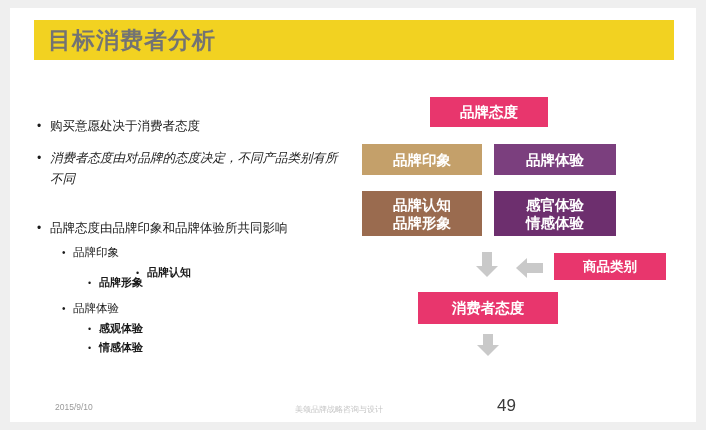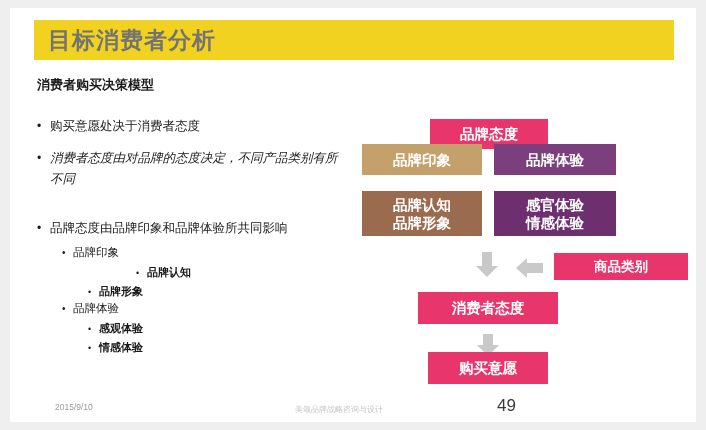--- a/index.html
+++ b/index.html
@@ -171,55 +171,54 @@
 <div id="slide">
 
   <div id="frame-top"></div>
   <div id="frame-bottom"></div>
   <div id="frame-left"></div>
   <div id="frame-right"></div>
 
   <div id="title-bar"></div>
   <div id="title-text">目标消费者分析</div>
 
-  <div id="subtitle">消费者购买决策模型</div>
 
   <div class="bullet1" style="top:116px;">
     <span class="dot">•</span><span class="txt">购买意愿处决于消费者态度</span>
   </div>
 
   <div class="bullet1" style="top:148px;font-style:italic;">
     <span class="dot">•</span><span class="txt">消费者态度由对品牌的态度决定，不同产品类别有所不同</span>
   </div>
 
   <div class="bullet1" style="top:218px;">
     <span class="dot">•</span><span class="txt">品牌态度由品牌印象和品牌体验所共同影响</span>
   </div>
 
   <div class="bullet2" style="left:62px; top:243px;">
     <span class="dot">•</span><span>品牌印象</span>
   </div>
   <div class="bullet3" style="left:88px; top:263px;margin-left:48px;">
     <span class="dot">•</span><span>品牌认知</span>
   </div>
-  <div class="bullet3" style="left:88px; top:282px;">
+  <div class="bullet3" style="left:88px; top:273px;">
     <span class="dot">•</span><span>品牌形象</span>
   </div>
 
   <div class="bullet2" style="left:62px; top:299px;">
     <span class="dot">•</span><span>品牌体验</span>
   </div>
   <div class="bullet3" style="left:88px; top:319px;">
     <span class="dot">•</span><span>感观体验</span>
   </div>
   <div class="bullet3" style="left:88px; top:338px;">
     <span class="dot">•</span><span>情感体验</span>
   </div>
 
-  <div class="dbox" style="left:430px; top:119px; width:118px; height:30px; background:#e8366d;">
+  <div class="dbox" style="left:430px; top:97px; width:118px; height:30px; background:#e8366d;">
     <span class="inner">品牌态度</span>
   </div>
 
   <div class="dbox" style="left:362px; top:144px; width:120px; height:31px; background:#c4a06a;">
     <span class="inner">品牌印象</span>
   </div>
 
   <div class="dbox" style="left:494px; top:144px; width:122px; height:31px; background:#7b3f7e;">
     <span class="inner">品牌体验</span>
   </div>
@@ -233,32 +232,29 @@
     <span>感官体验</span>
     <span>情感体验</span>
   </div>
 
   <div class="arrow-shaft-v" style="left:482px; top:252px; width:10px; height:14px;"></div>
   <div class="arrow-head-down" style="left:476px; top:266px;"></div>
 
   <div class="arrow-shaft-h" style="left:527px; top:263px; width:16px; height:10px;"></div>
   <div class="arrow-head-left" style="left:516px; top:258px;"></div>
 
-  <div class="dbox" style="left:554px; top:253px; width:134px; height:27px; background:#e8366d; font-size:13.5px;">
+  <div class="dbox" style="left:554px; top:253px; width:112px; height:27px; background:#e8366d; font-size:13.5px;">
     <span class="inner">商品类别</span>
   </div>
 
   <div class="dbox" style="left:418px; top:292px; width:140px; height:32px; background:#e8366d;">
     <span class="inner">消费者态度</span>
   </div>
 
   <div class="arrow-shaft-v" style="left:483px; top:334px; width:10px; height:11px;"></div>
   <div class="arrow-head-down" style="left:477px; top:345px;"></div>
 
-  <div class="dbox" style="left:428px; top:352px; width:120px; height:32px; background:#e8366d;">
-    <span class="inner">购买意愿</span>
-  </div>
 
   <div id="footer-date">2015/9/10</div>
   <div id="footer-center">美颂品牌战略咨询与设计</div>
   <div id="footer-page">49</div>
 
 </div>
 
 </body></html>

